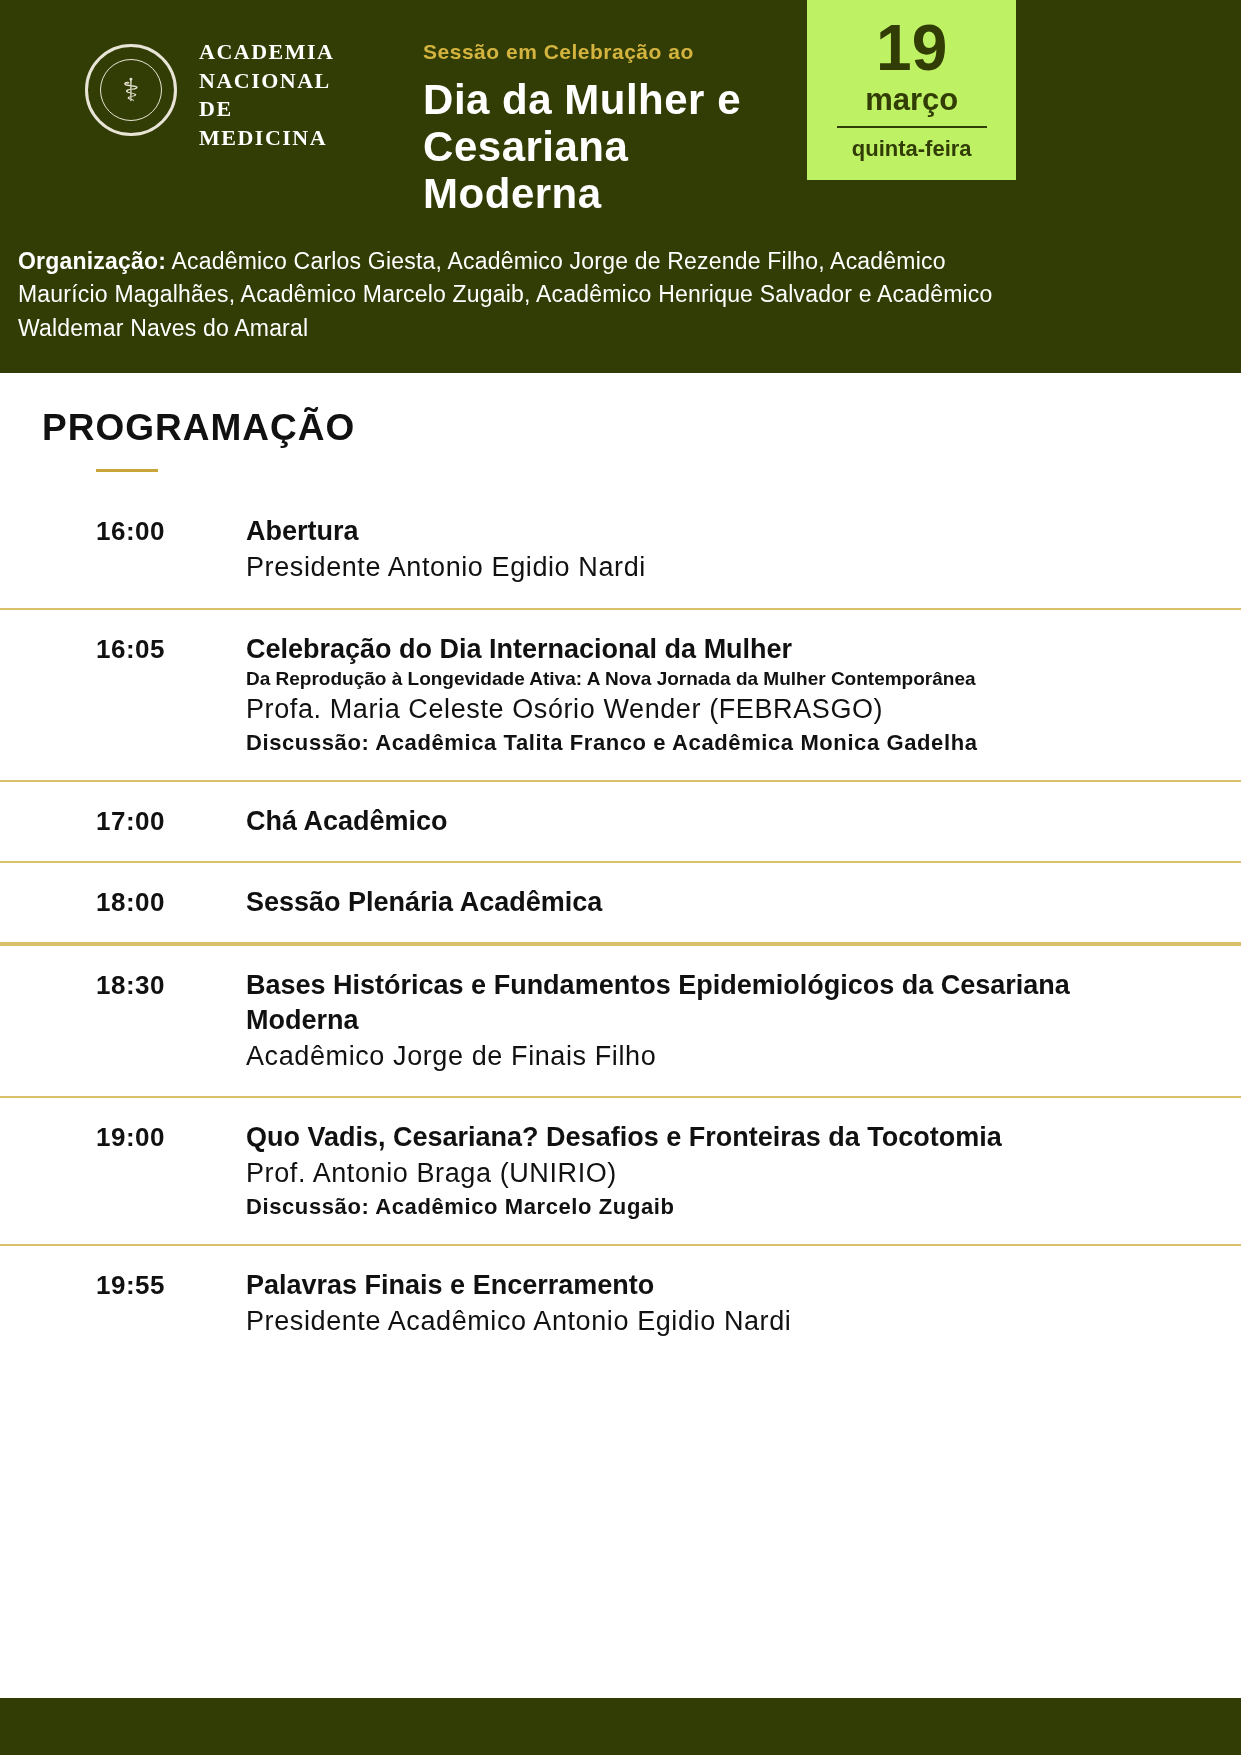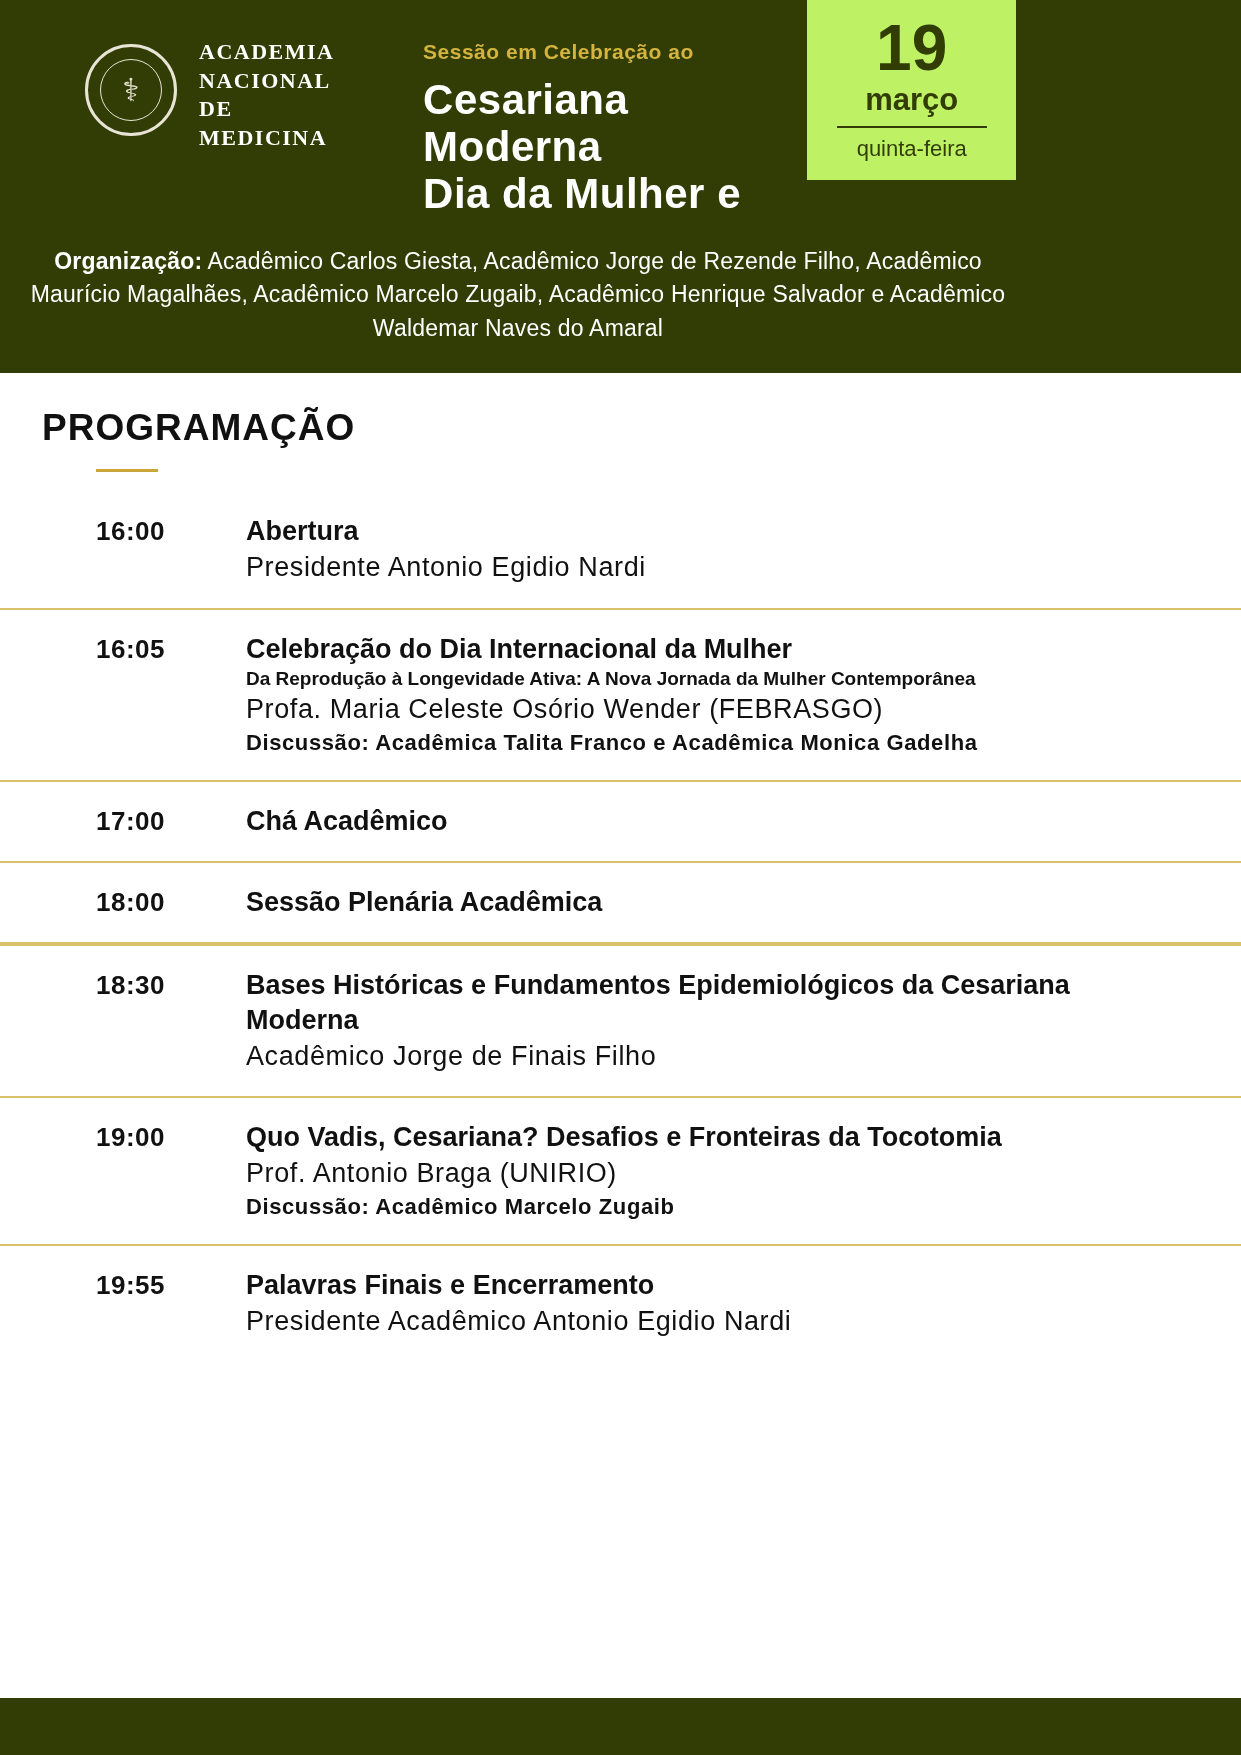--- a/index.html
+++ b/index.html
@@ -40,24 +40,24 @@
   .main-title { color:#ffffff; font-weight:bold; font-size:42px; line-height:1.12; letter-spacing:.5px; }
 
   .date-badge {
     margin-left:auto; margin-right:225px; margin-top:-30px;
     background:#bef264; width:215px; text-align:center;
     padding:16px 0 18px; color:#323d05;
   }
   .date-day { font-size:64px; font-weight:bold; line-height:1; }
   .date-month { font-size:31px; font-weight:bold; margin-top:2px; }
   .date-rule { width:150px; height:2px; background:#323d05; margin:8px auto; }
-  .date-weekday { font-size:22px; font-weight:normal; }
+  .date-weekday { font-size:22px; font-weight:bold; }
 
   .org {
-    color:#ffffff; text-align:center; font-size:23px; line-height:1.45;
+    color:#ffffff; text-align:left; font-size:23px; line-height:1.45;
     max-width:1000px; margin:28px 0 4px 18px; letter-spacing:.2px;
   }
   .org strong { font-weight:bold; }
 
   
   .prog-heading { margin:34px 0 0 42px; font-size:37px; font-weight:bold; letter-spacing:1px; }
   .prog-underline { width:62px; height:3px; background:#c9a53a; margin:20px 0 0 96px; }
 
   .schedule { margin-top:20px; }
   .sched-row { display:grid; grid-template-columns:150px 1fr; padding:22px 60px 22px 96px; }
@@ -84,22 +84,22 @@
 
     <div class="academy-name">
       <div>ACADEMIA</div>
       <div>NACIONAL DE</div>
       <div>MEDICINA</div>
     </div>
 
     <div class="title-block">
       <div class="kicker">Sessão em Celebração ao</div>
       <div class="main-title">
+        <div>Dia da Mulher e</div>
         <div>Cesariana Moderna</div>
-        <div>Dia da Mulher e</div>
       </div>
     </div>
 
     <div class="date-badge">
       <div class="date-day">19</div>
       <div class="date-month">março</div>
       <div class="date-rule"></div>
       <div class="date-weekday">quinta-feira</div>
     </div>
   </div>

